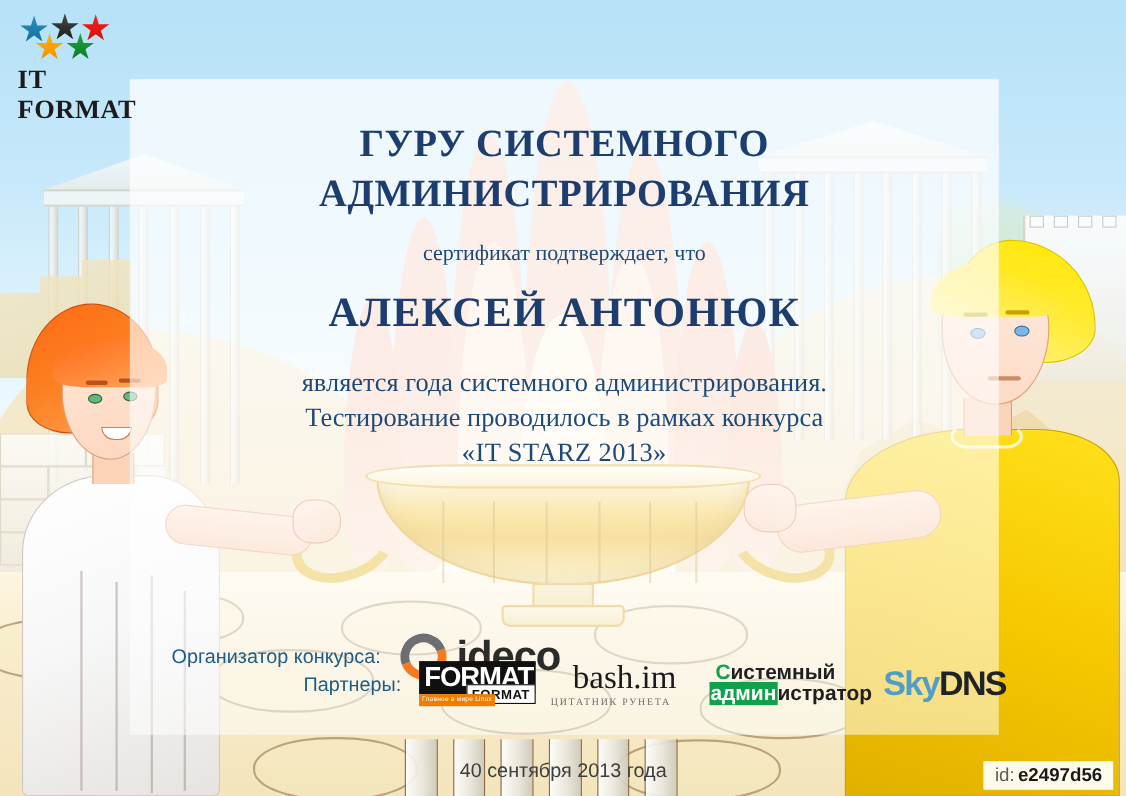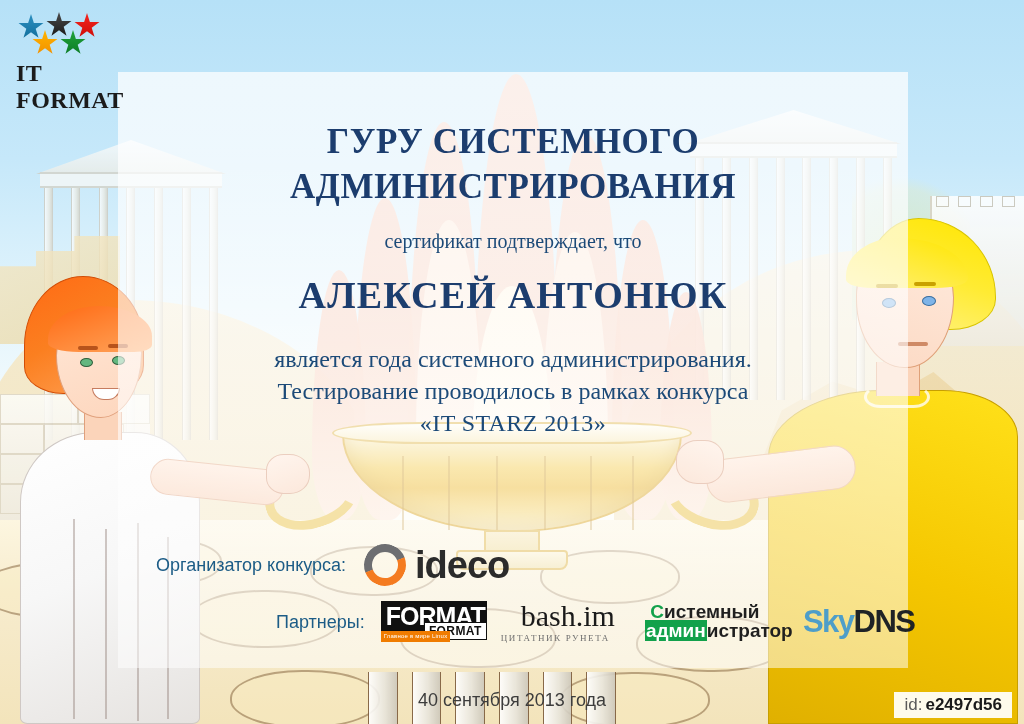--- a/index.html
+++ b/index.html
@@ -258,21 +258,21 @@
   #brand-name {
     margin-top:4px; font-family:"Liberation Serif", serif; font-weight:700;
     font-size:24px; letter-spacing:.5px; color:#1b1b1b;
   }
 
   
   .content { position:absolute; left:118px; top:72px; width:790px; height:596px;
     z-index:30; text-align:center; }
 
   #cert-title {
-    margin-top:48px;
+    margin-top:37px;
     font-family:"Liberation Serif", serif; font-weight:700;
     font-size:35px; line-height:1.28; letter-spacing:.6px;
     color:#1c3d6e;
   }
   #cert-subtitle {
     margin-top:20px;
     font-family:"Liberation Serif", serif; font-size:20px; color:#1c4a78;
   }
   #recipient-name {
     margin-top:20px;
@@ -283,21 +283,21 @@
     margin-top:26px;
     font-family:"Liberation Serif", serif; font-size:24px; line-height:1.35;
     color:#1c4a78;
   }
   #cert-body .contest { letter-spacing:.4px; }
 
   
   .org-row, .partner-row {
     position:absolute; display:flex; align-items:center; z-index:32;
   }
-  .org-row    { left:156px; top:544px; height:42px; }
+  .org-row    { left:156px; top:576px; height:42px; }
   .partner-row{ left:276px; top:602px; height:40px; }
   .row-label {
     font-family:"Liberation Sans", sans-serif; font-size:18px; color:#1c5c86;
   }
 
   
   #logo-ideco { display:flex; align-items:center; margin-left:18px; }
   .ideco-mark { position:relative; width:42px; height:42px; }
   .ideco-mark .ring {
     position:absolute; inset:0; border-radius:50%;

